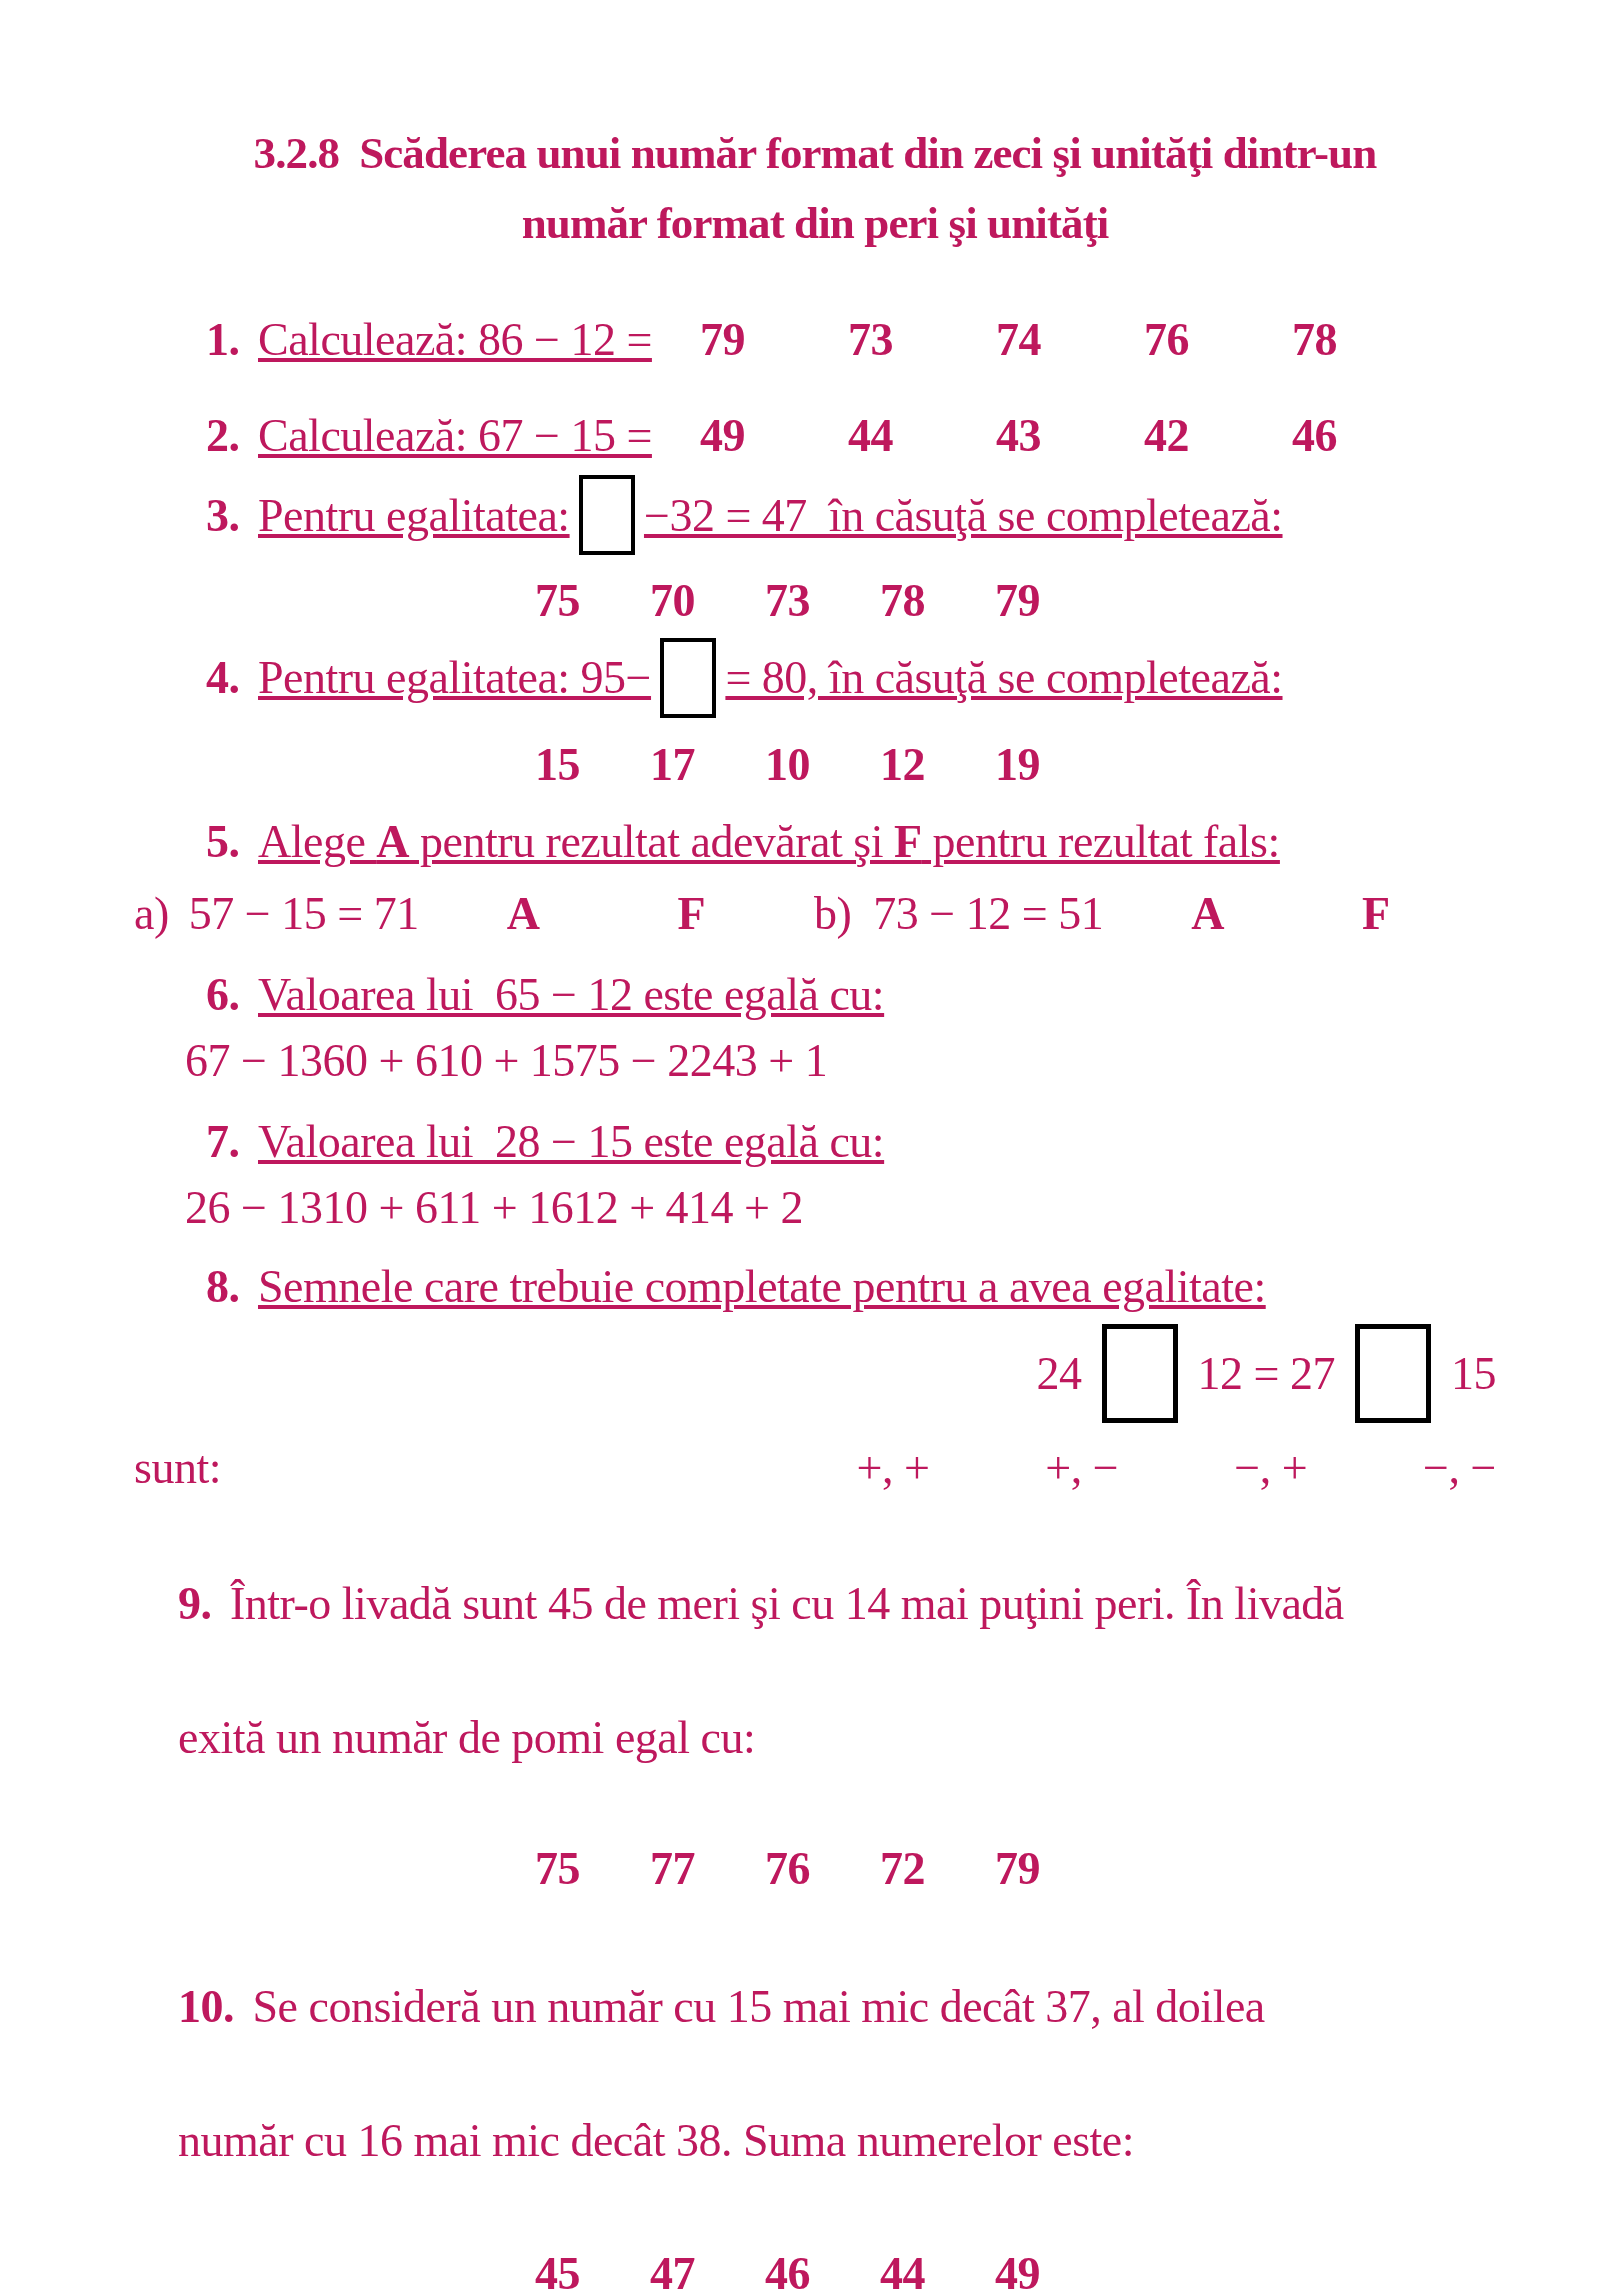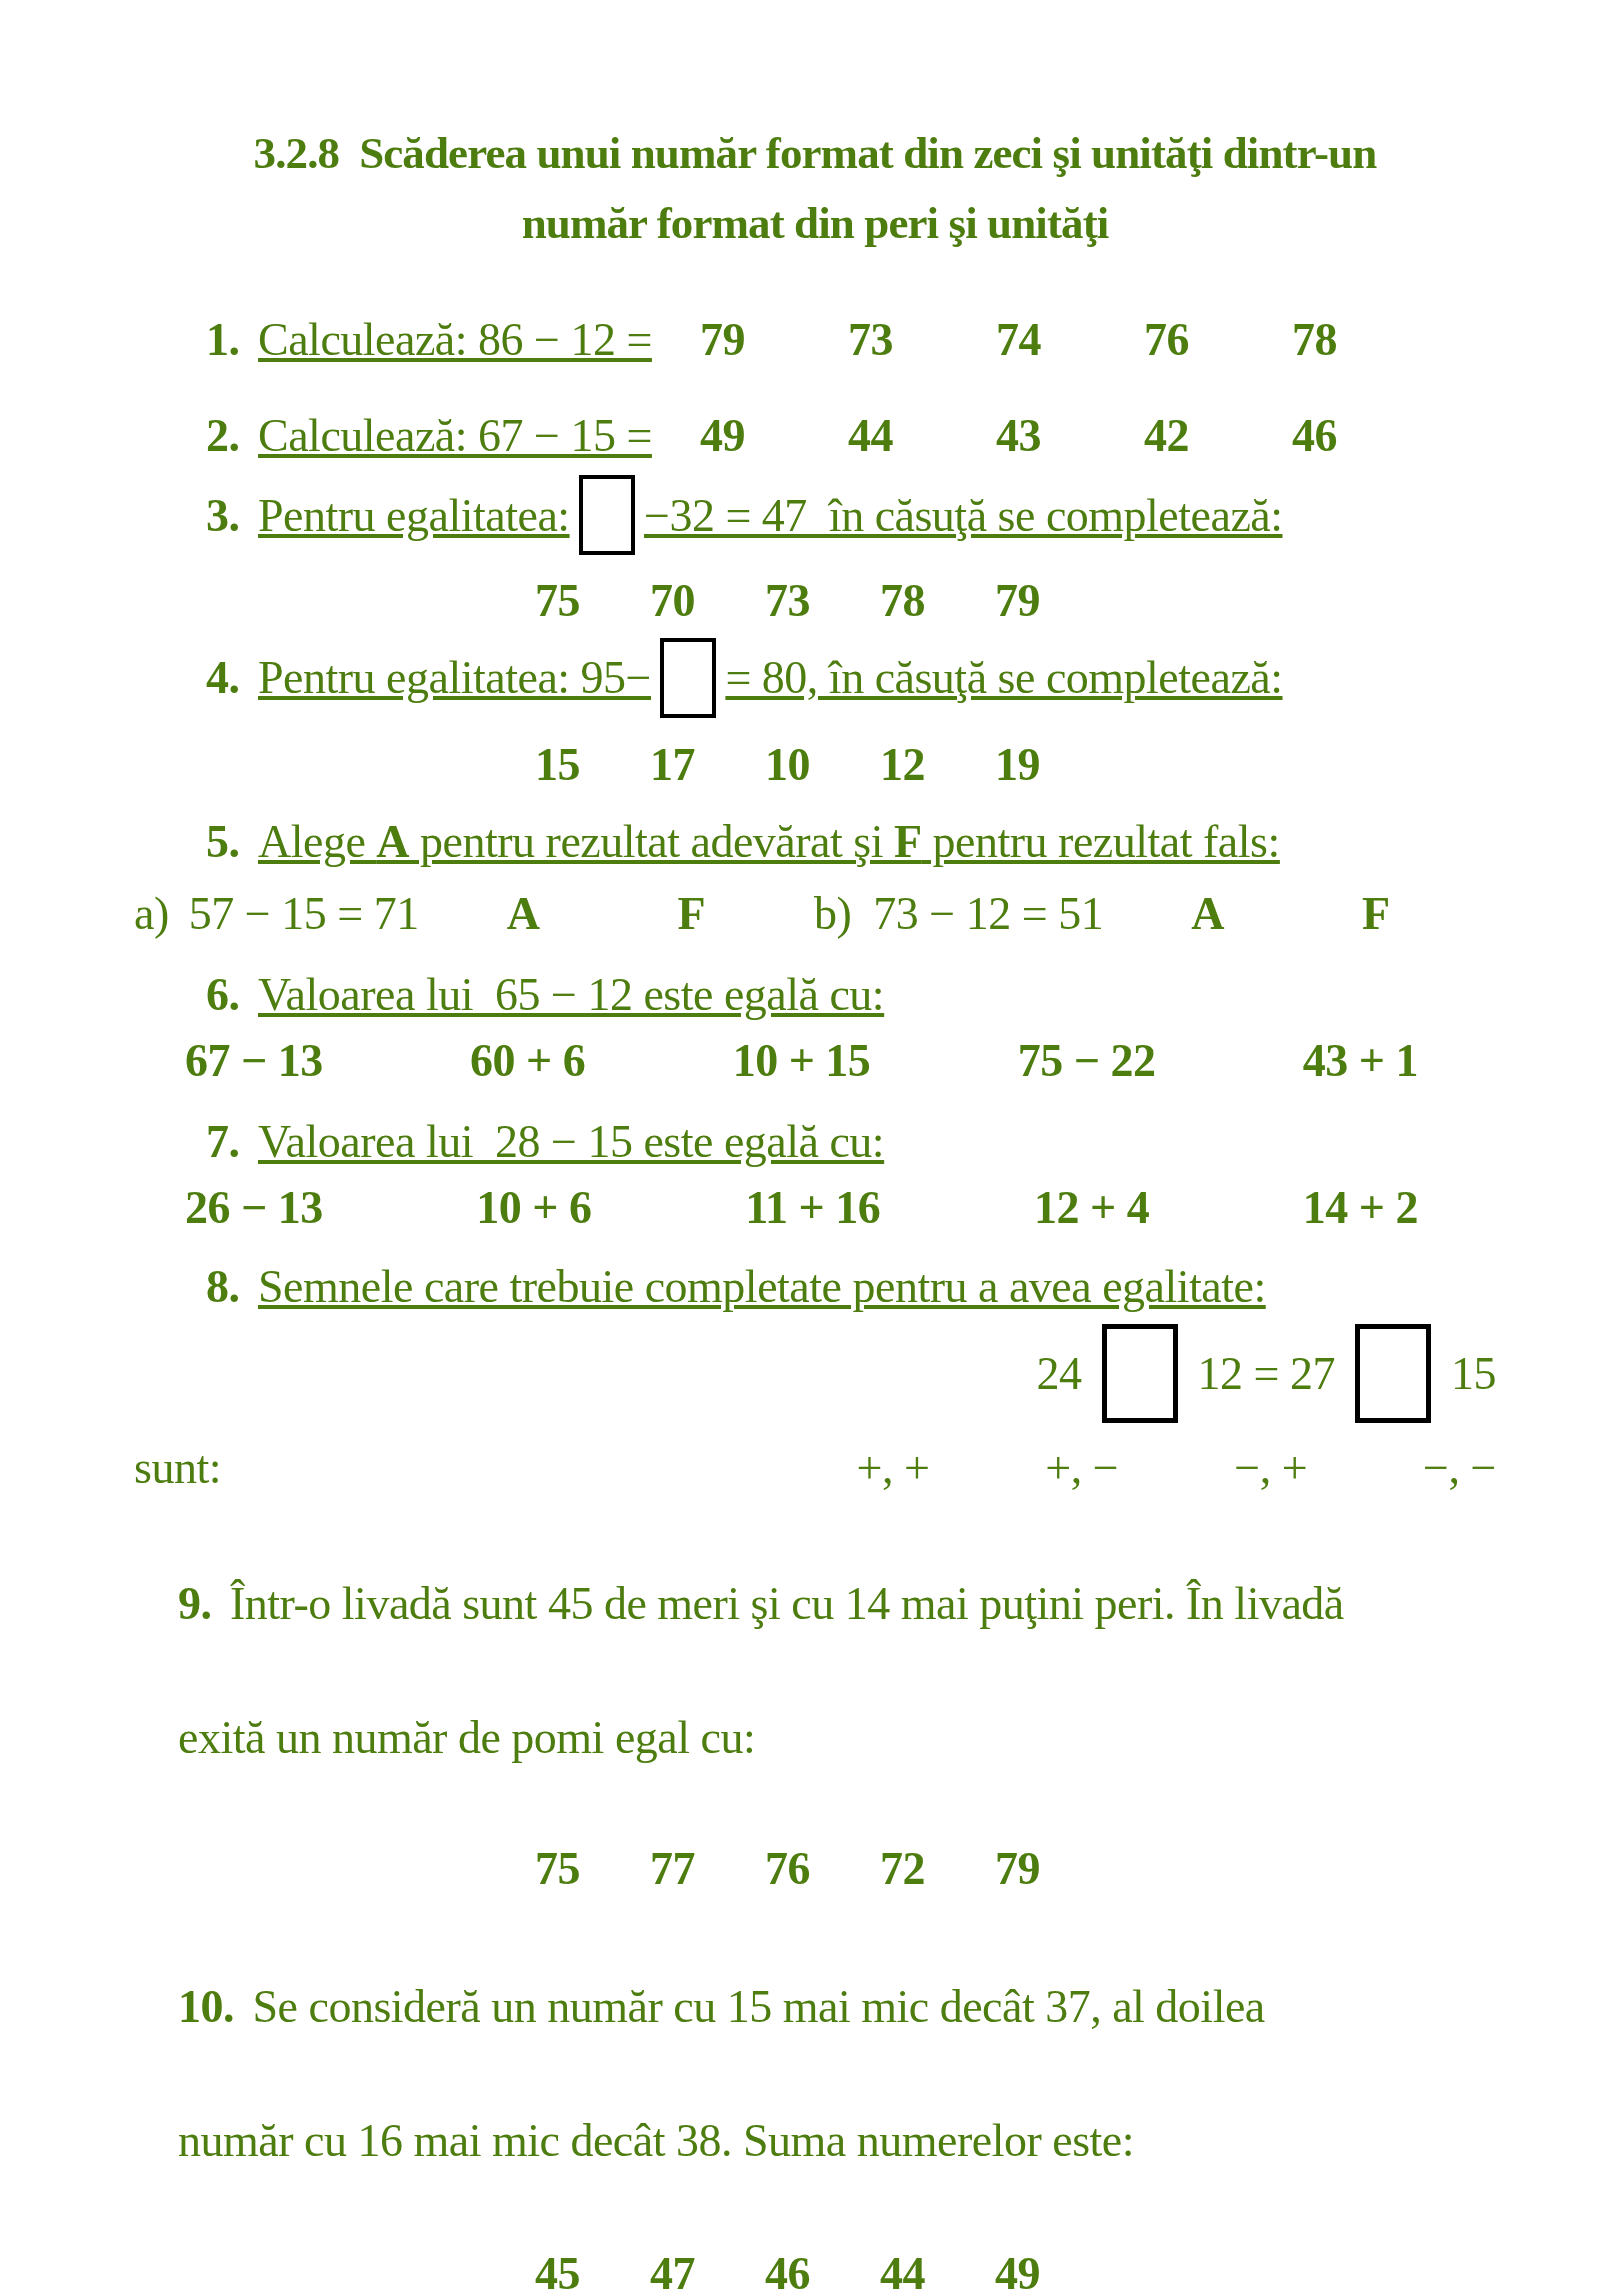--- a/index.html
+++ b/index.html
@@ -3,21 +3,21 @@
 <meta charset="utf-8">
 <style>
   html, body { margin: 0; padding: 0; background: #ffffff; }
   .page {
     position: relative;
     width: 1614px;
     height: 2290px;
     box-sizing: border-box;
     padding: 118px 118px 0 134px;
     background: #ffffff;
-    color: #4d7c0f;
+    color: #be185d;
     font-family: "Liberation Serif", "DejaVu Serif", serif;
     font-size: 46px;
     letter-spacing: -0.5px;
     overflow: hidden;
   }
   .b { font-weight: bold; }
   .pre { white-space: pre-wrap; text-decoration: underline; }
 
   .title {
     text-align: center;
@@ -82,24 +82,24 @@
   .ab-line { display: flex; align-items: baseline; line-height: 68px; white-space: pre-wrap; }
   .ml-a { margin-left: 20px; }
   .ml-b { margin-left: 88px; }
   .ml-c { margin-left: 138px; }
   .ml-d { margin-left: 109px; }
   .ml-e { margin-left: 22px; }
 
   
   .opt-row {
     display: flex;
-    justify-content: space-between;
+    justify-content: flex-start;
     padding-left: 51px;
     padding-right: 78px;
-    font-weight: bold;
+    font-weight: normal;
     line-height: 57px;
   }
 
   
   .sunt-row { display: flex; align-items: baseline; line-height: 57px; justify-content: space-between; }
   .sunt-opts { display: flex; gap: 116px; margin-left: 180px; }
 
   
   .para { line-height: 67px; text-indent: 78px; margin: 0; white-space: pre-wrap; }
 

